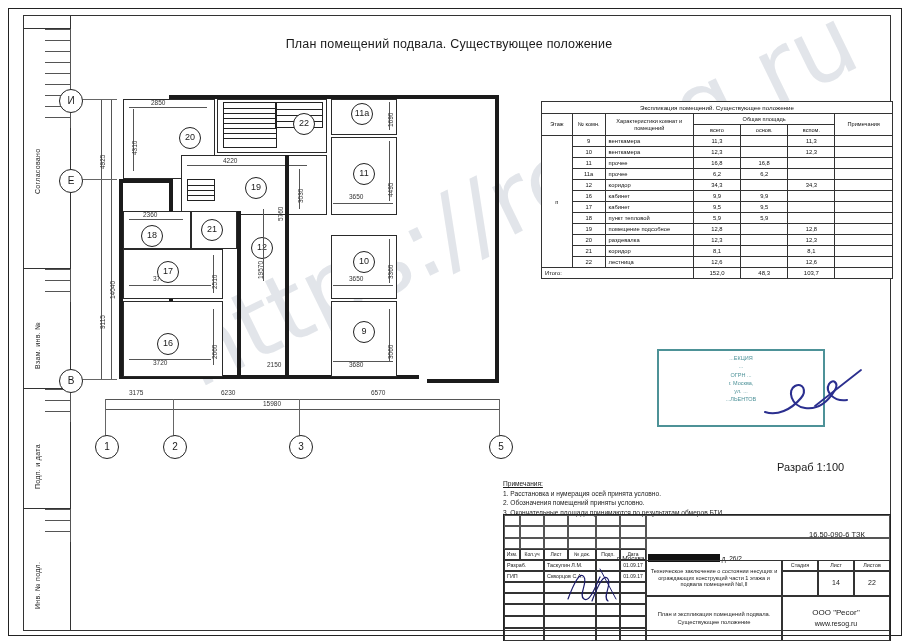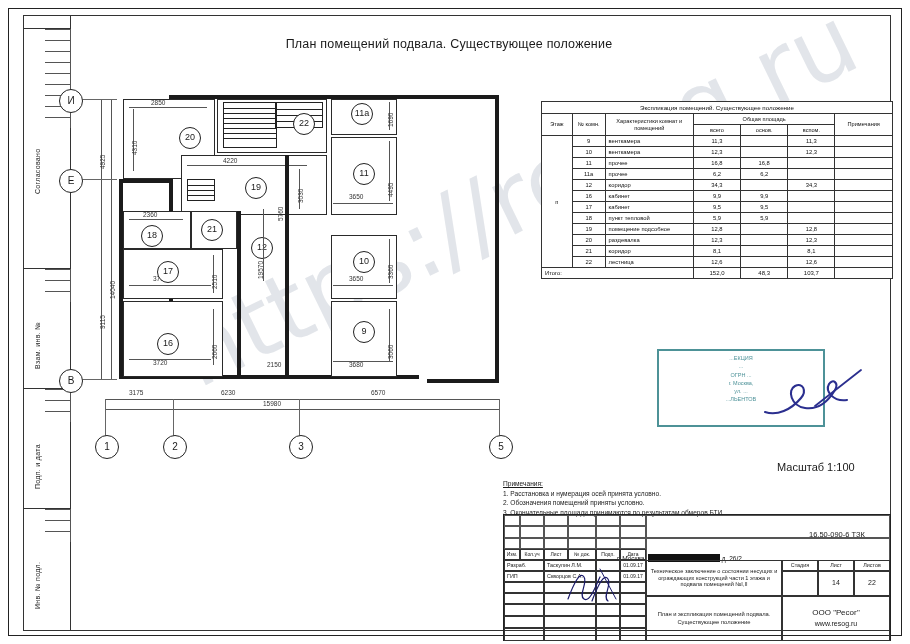--- a/index.html
+++ b/index.html
@@ -418,21 +418,21 @@
     <div class="blur">ОГРН ...</div>
     <div class="blur">г. Москва,</div>
     <div class="blur">ул. ...</div>
     <div class="blur">...ЛЬЕНТОВ</div>
   </div>
   <svg id="signature" viewBox="0 0 110 60">
     <path d="M8 48 C20 52, 34 46, 44 34 C50 27, 46 18, 38 22 C30 26, 34 42, 48 44
              C62 46, 72 36, 78 26 C82 19, 76 14, 72 20 C68 27, 76 38, 90 36" fill="none" stroke="#2b2f8f" stroke-width="2.1" stroke-linecap="round"></path>
     <path d="M58 42 L104 6" fill="none" stroke="#2b2f8f" stroke-width="1.8" stroke-linecap="round"></path>
   </svg>
-  <div id="scale">Масштаб 1:100</div>
+  <div id="scale">Разраб 1:100</div>
 
   <div id="notes">
     <div class="nh">Примечания:</div>
     <div>1. Расстановка и нумерация осей принята условно.</div>
     <div>2. Обозначения помещений приняты условно.</div>
     <div>3. Окончательные площади принимаются по результатам обмеров БТИ.</div>
   </div>
 
   <div id="code">16.50-090-6   ТЗК</div>
   <div id="addr">

